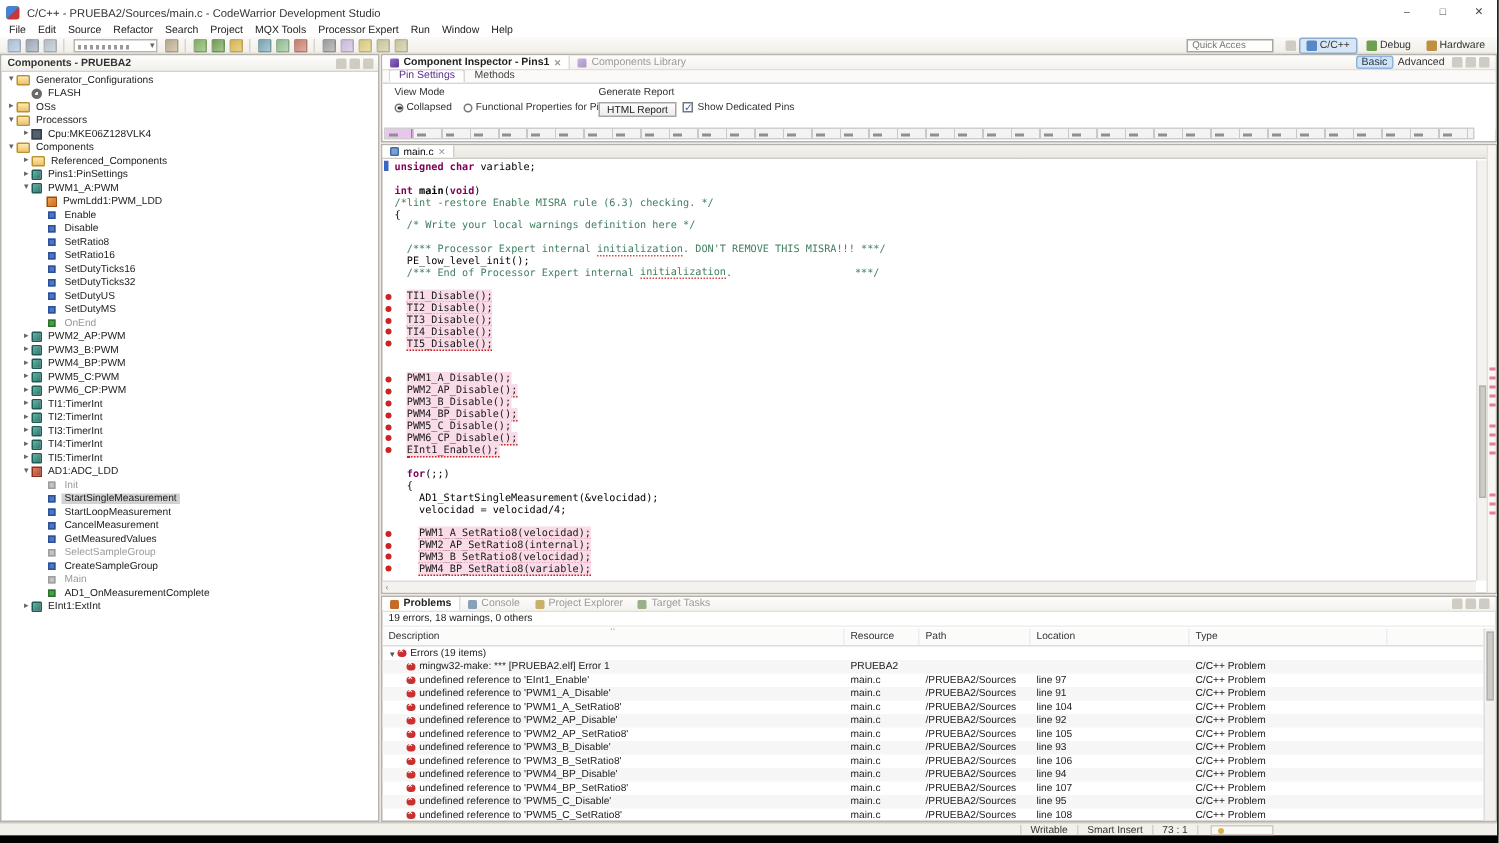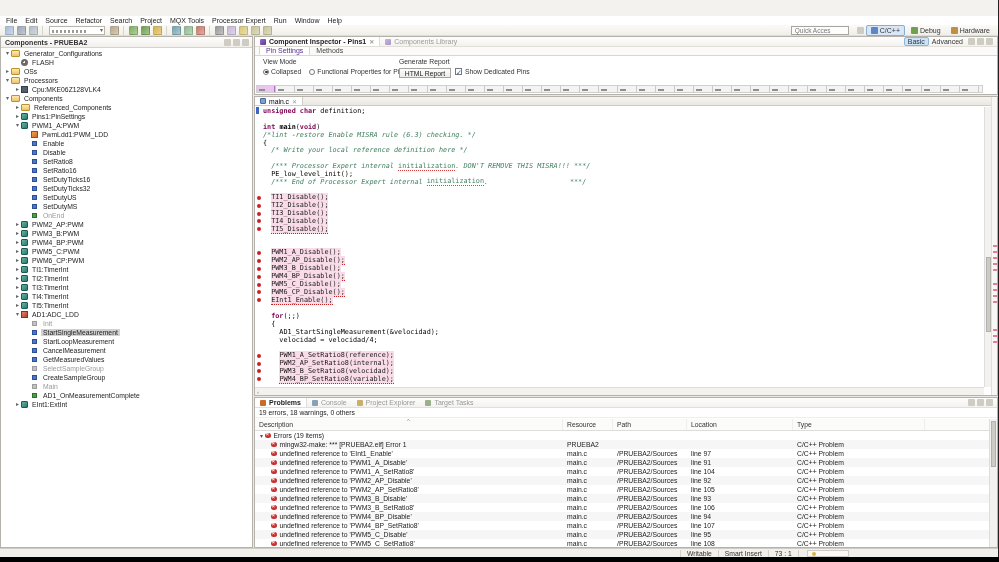--- a/index.html
+++ b/index.html
@@ -95,21 +95,21 @@
   #ed-tab{display:flex;align-items:center;background:#fff;border-right:1px solid #cfccc5;height:100%;padding:0 5px;}
   #ed-tab .cic{width:6px;height:6px;background:#7aa0d4;border:1px solid #4a6a9c;border-radius:1px;margin-right:3px;}
   #code{position:absolute;left:0;top:10px;right:13px;bottom:8px;overflow:hidden;font-family:"DejaVu Sans Mono",monospace;font-size:6.8px;}
   .cline{height:7.9px;display:flex;align-items:center;white-space:pre;}
   .cmargin{width:8px;flex:none;height:100%;position:relative;}
   .cmargin .errdot{position:absolute;left:2px;top:2px;width:4px;height:4px;background:#cc2222;border-radius:50%;}
   .cmargin .curbar{position:absolute;left:1px;top:0;width:2.5px;height:7px;background:#3a66c8;}
   .k{color:#7f0055;font-weight:bold;}
   .b{color:#000;font-weight:bold;}
   .p{color:#000;}
-  .c{color:#3f7f5f;font-style:italic;}
+  .c{color:#3f7f5f;}
   .cu{color:#3f7f5f;border-bottom:1px dotted #d44;}
   .e{color:#1a1a1a;background:#f9dce8;border-bottom:1px dotted #cc2222;}
   #ed-vscroll{position:absolute;right:6px;top:10px;width:7px;bottom:8px;background:#f4f2ee;border-left:1px solid #ddd;}
   #ed-vthumb{position:absolute;left:1px;width:5px;top:150px;height:75px;background:#cdcbc6;border:1px solid #b3b1ac;}
   #ed-ruler{position:absolute;right:0;top:0;width:6px;bottom:0;background:#f8f7f4;border-left:1px solid #e2dfd8;}
   .rmark{position:absolute;left:1px;width:4px;height:2px;background:#e87a9a;}
   #ed-hscroll{position:absolute;left:0;right:13px;bottom:0;height:8px;background:#f4f2ee;border-top:1px solid #ddd;font-size:6px;color:#888;display:flex;align-items:center;padding-left:2px;}
 
   
   #problems{position:absolute;left:0;right:0;top:361px;bottom:0;background:#fff;border:1px solid #b5b2ab;}
@@ -140,20 +140,29 @@
   .st-cell{padding:0 6px;white-space:nowrap;}
   #st-spacer{width:680px;}
   #st-widget{width:42px;height:7px;background:#faf9f6;border:1px solid #cfccc5;margin-left:8px;position:relative;}
   #st-widget::before{content:"";position:absolute;left:4px;top:1.5px;width:4px;height:4px;border-radius:50%;background:#d8b44a;}
 </style>
 </head>
 <body>
 
 <div id="win">
 
+  <div id="titlebar">
+    <div id="app-icon"></div>
+    <span>C/C++ - PRUEBA2/Sources/main.c - CodeWarrior Development Studio</span>
+    <div id="win-controls">
+      <div class="wbtn">–</div>
+      <div class="wbtn">□</div>
+      <div class="wbtn">✕</div>
+    </div>
+  </div>
 
   <div id="menubar">
       <span class="menu-item">File</span>
       <span class="menu-item">Edit</span>
       <span class="menu-item">Source</span>
       <span class="menu-item">Refactor</span>
       <span class="menu-item">Search</span>
       <span class="menu-item">Project</span>
       <span class="menu-item">MQX Tools</span>
       <span class="menu-item">Processor Expert</span>
@@ -469,26 +478,26 @@
 
       <div id="editor">
         <div id="ed-tabbar">
           <div id="ed-tab">
             <div class="cic"></div>
             <span>main.c</span>
             <span class="closex">✕</span>
           </div>
         </div>
         <div id="code">
-            <div class="cline"><span class="cmargin"><div class="curbar"></div></span><span class="k">unsigned</span><span class="p"> </span><span class="k">char</span><span class="p"> definition;</span></div>
+            <div class="cline"><span class="cmargin"><div class="curbar"></div></span><span class="k">unsigned</span><span class="p"> </span><span class="k">char</span><span class="p"> variable;</span></div>
             <div class="cline"><span class="cmargin"></span></div>
             <div class="cline"><span class="cmargin"></span><span class="k">int</span><span class="p"> </span><span class="b">main</span><span class="p">(</span><span class="k">void</span><span class="p">)</span></div>
             <div class="cline"><span class="cmargin"></span><span class="c">/*lint -restore Enable MISRA rule (6.3) checking. */</span></div>
             <div class="cline"><span class="cmargin"></span><span class="p">{</span></div>
-            <div class="cline"><span class="cmargin"></span><span class="p">  </span><span class="c">/* Write your local reference definition here */</span></div>
+            <div class="cline"><span class="cmargin"></span><span class="p">  </span><span class="c">/* Write your local warnings definition here */</span></div>
             <div class="cline"><span class="cmargin"></span></div>
             <div class="cline"><span class="cmargin"></span><span class="p">  </span><span class="c">/*** Processor Expert internal </span><span class="cu">initialization</span><span class="c">. DON'T REMOVE THIS MISRA!!! ***/</span></div>
             <div class="cline"><span class="cmargin"></span><span class="p">  PE_low_level_init();</span></div>
             <div class="cline"><span class="cmargin"></span><span class="p">  </span><span class="c">/*** End of Processor Expert internal </span><span class="cu">initialization</span><span class="c">.                    ***/</span></div>
             <div class="cline"><span class="cmargin"></span></div>
             <div class="cline"><span class="cmargin"><div class="errdot"></div></span><span class="p">  </span><span class="e">TI1_Disable();</span></div>
             <div class="cline"><span class="cmargin"><div class="errdot"></div></span><span class="p">  </span><span class="e">TI2_Disable();</span></div>
             <div class="cline"><span class="cmargin"><div class="errdot"></div></span><span class="p">  </span><span class="e">TI3_Disable();</span></div>
             <div class="cline"><span class="cmargin"><div class="errdot"></div></span><span class="p">  </span><span class="e">TI4_Disable();</span></div>
             <div class="cline"><span class="cmargin"><div class="errdot"></div></span><span class="p">  </span><span class="e">TI5_Disable();</span></div>
@@ -500,21 +509,21 @@
             <div class="cline"><span class="cmargin"><div class="errdot"></div></span><span class="p">  </span><span class="e">PWM4_BP_Disable();</span></div>
             <div class="cline"><span class="cmargin"><div class="errdot"></div></span><span class="p">  </span><span class="e">PWM5_C_Disable();</span></div>
             <div class="cline"><span class="cmargin"><div class="errdot"></div></span><span class="p">  </span><span class="e">PWM6_CP_Disable();</span></div>
             <div class="cline"><span class="cmargin"><div class="errdot"></div></span><span class="p">  </span><span class="e">EInt1_Enable();</span></div>
             <div class="cline"><span class="cmargin"></span></div>
             <div class="cline"><span class="cmargin"></span><span class="p">  </span><span class="k">for</span><span class="p">(;;)</span></div>
             <div class="cline"><span class="cmargin"></span><span class="p">  {</span></div>
             <div class="cline"><span class="cmargin"></span><span class="p">    AD1_StartSingleMeasurement(&amp;velocidad);</span></div>
             <div class="cline"><span class="cmargin"></span><span class="p">    velocidad = velocidad/4;</span></div>
             <div class="cline"><span class="cmargin"></span></div>
-            <div class="cline"><span class="cmargin"><div class="errdot"></div></span><span class="p">    </span><span class="e">PWM1_A_SetRatio8(reference);</span></div>
+            <div class="cline"><span class="cmargin"><div class="errdot"></div></span><span class="p">    </span><span class="e">PWM1_A_SetRatio8(velocidad);</span></div>
             <div class="cline"><span class="cmargin"><div class="errdot"></div></span><span class="p">    </span><span class="e">PWM2_AP_SetRatio8(internal);</span></div>
             <div class="cline"><span class="cmargin"><div class="errdot"></div></span><span class="p">    </span><span class="e">PWM3_B_SetRatio8(velocidad);</span></div>
             <div class="cline"><span class="cmargin"><div class="errdot"></div></span><span class="p">    </span><span class="e">PWM4_BP_SetRatio8(variable);</span></div>
           </div>
         <div id="ed-vscroll">
           <div id="ed-vthumb"></div>
         </div>
         <div id="ed-ruler">
             <div class="rmark" style="top: 148px;"></div>
             <div class="rmark" style="top: 154px;"></div>

